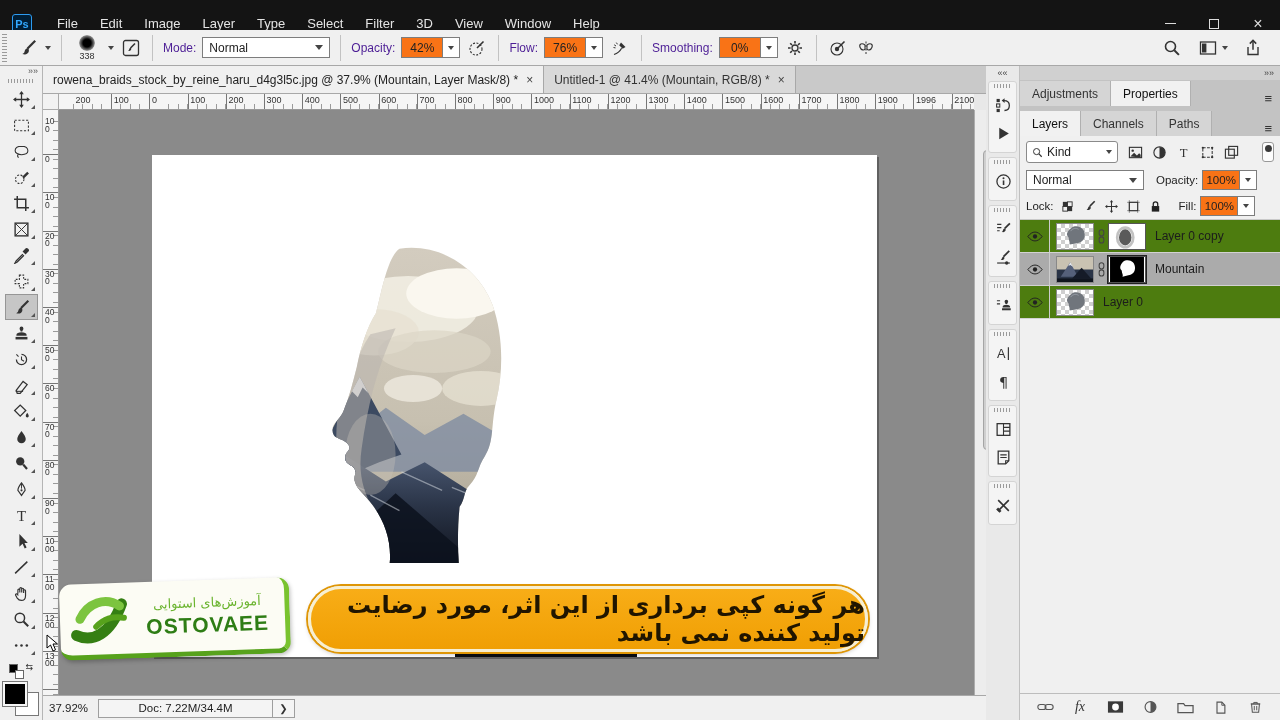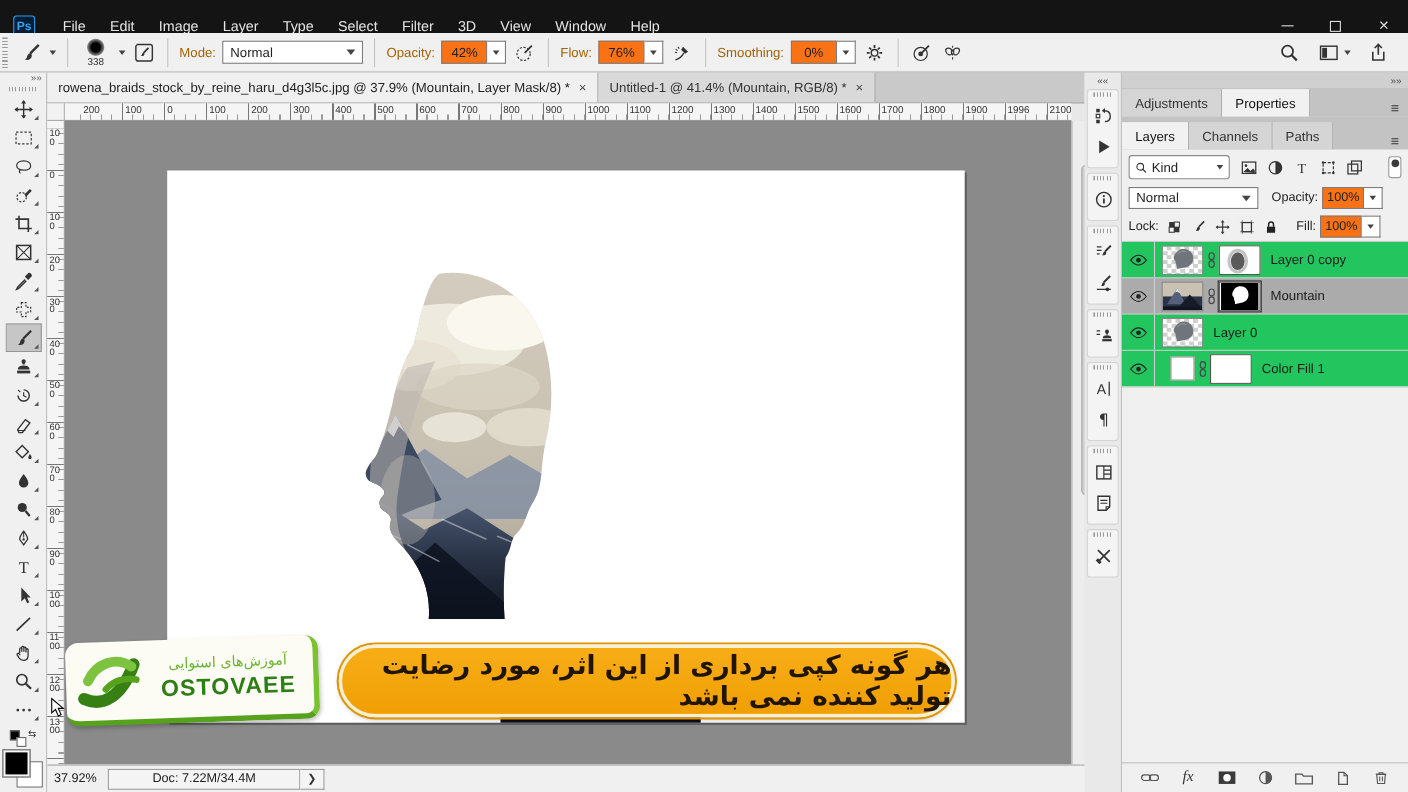--- a/index.html
+++ b/index.html
@@ -20,21 +20,21 @@
   .optionsbar { position:absolute; left:0; top:30px; width:1280px; height:36px; background:#f0f0f0; border-bottom:1px solid #a8a8a8; display:flex; align-items:center; gap:6px; padding-left:2px; }
   .grip-v { width:5px; height:28px; background:repeating-linear-gradient(#9a9a9a 0 1px, transparent 1px 3px); margin-right:4px; }
   .opt-sep { width:1px; height:26px; background:#c2c2c2; margin:0 4px; }
   .opt-icon { width:22px; height:22px; display:flex; align-items:center; justify-content:center; }
   .opt-icon svg { width:18px; height:18px; }
   .chev { width:0; height:0; border-left:4px solid transparent; border-right:4px solid transparent; border-top:5px solid #444; display:inline-block; }
   .chev.sm { border-left-width:3px; border-right-width:3px; border-top-width:4px; }
   .brush-preview { display:flex; flex-direction:column; align-items:center; width:30px; line-height:1; }
   .brush-dot { width:16px; height:16px; border-radius:50%; background:radial-gradient(circle,#000 35%, rgba(0,0,0,.45) 65%, transparent 75%); }
   .brush-num { font-size:9px; color:#333; margin-top:1px; }
-  .opt-label { font-size:12px; color:#a16207; }
+  .opt-label { font-size:12px; color:#4c1d95; }
   .dd { height:21px; background:#fff; border:1px solid #7d7d7d; display:flex; align-items:center; padding:0 6px; gap:6px; font-size:12px; }
   .dd .chev { margin-left:auto; }
   .val-box { height:21px; background:#f97316; border:1px solid #7d7d7d; display:flex; align-items:center; justify-content:center; font-size:12px; }
   .chev-box { height:21px; width:17px; background:#fff; border:1px solid #7d7d7d; border-left:none; display:flex; align-items:center; justify-content:center; }
   .opt-right { margin-left:auto; display:flex; align-items:center; gap:14px; padding-right:16px; }
 
   
   .toolcol { position:absolute; left:0; top:66px; width:43px; height:654px; background:#f0f0f0; border-right:1px solid #b5b5b5; }
   .toolcol-head { height:12px; display:flex; justify-content:flex-end; padding-right:4px; font-size:9px; color:#555; }
   .grip-h { height:4px; margin:1px 8px 3px; background:repeating-linear-gradient(90deg,#9a9a9a 0 1px, transparent 1px 3px); }
@@ -108,21 +108,21 @@
   .f-icon { width:20px; height:20px; display:flex; align-items:center; justify-content:center; }
   .f-icon svg { width:15px; height:15px; }
   .f-toggle { margin-left:auto; width:12px; height:20px; border:1px solid #999; border-radius:3px; background:#fdfdfd; position:relative; }
   .f-toggle::after { content:''; position:absolute; left:2px; top:2px; width:7px; height:7px; border-radius:50%; background:#3a3a3a; }
   .blend-row, .lock-row { display:flex; align-items:center; gap:4px; padding:3px 6px; }
   .blend-dd { width:118px; height:20px; }
   .small-label { font-size:11.5px; color:#222; }
   .lock-btn { width:19px; height:18px; display:flex; align-items:center; justify-content:center; }
   .lock-btn svg { width:13px; height:13px; }
   .layer-list { border-top:1px solid #c9c9c9; }
-  .layer-row { height:33px; display:flex; align-items:center; border-bottom:1px solid #d2d2d2; background:#22c55e; }
+  .layer-row { height:33px; display:flex; align-items:center; border-bottom:1px solid #d2d2d2; background:#4d7c0f; }
   .layer-row.selected { background:#ababab; }
   .eye-cell { width:30px; height:100%; display:flex; align-items:center; justify-content:center; border-right:1px solid #ccc; }
   .eye-cell svg { width:16px; height:11px; }
   .thumb { width:38px; height:27px; margin-left:6px; border:1px solid #888; background:#fff; position:relative; overflow:hidden; flex:0 0 auto; }
   .thumb.checker { background:repeating-conic-gradient(#cfcfcf 0 25%, #fff 0 50%) 0 0/8px 8px; }
   .thumb svg { position:absolute; inset:0; width:100%; height:100%; }
   .thumb.swatch { width:22px; height:22px; margin-left:14px; }
   .chain-cell { width:12px; display:flex; justify-content:center; margin:0 1px; flex:0 0 auto; }
   .chain-cell svg { width:7px; height:15px; }
   .mask { width:38px; height:27px; border:1px solid #555; background:#fff; position:relative; overflow:hidden; flex:0 0 auto; }
@@ -840,41 +840,20 @@
             </svg>
           </div>
           <div class="thumb checker">
             <svg viewBox="0 0 38 28">
               <path d="M17 3c7-2 13 2.5 13 9 0 5.5-3.5 8.5-8.5 9.5L13 23c1-3-1-4-1-7 0-2-2-2-2-4.5S13 5 17 3z" fill="#70757c"></path>
               <path d="M14 8c2-3 6-4 9-2" stroke="#9aa0a8" fill="none"></path>
             </svg>
           </div>
           <span class="layer-name">Layer 0</span>
         </div>
-        <div class="layer-row">
-          <div class="eye-cell">
-            <svg viewBox="0 0 18 12" fill="none">
-              <path d="M1 6c2.5-3.3 5.2-5 8-5s5.5 1.7 8 5c-2.5 3.3-5.2 5-8 5S3.5 9.3 1 6z" stroke="#222" stroke-width="1.1"></path>
-              <circle cx="9" cy="6" r="2.4" fill="#222"></circle>
-            </svg>
-          </div>
-          <div class="thumb swatch"></div>
-          <div class="chain-cell">
-            <svg viewBox="0 0 7 16" fill="none">
-              <rect x="1" y="0.8" width="5" height="6.6" rx="2.5" stroke="#444" stroke-width="1.1"></rect>
-              <rect x="1" y="8.4" width="5" height="6.6" rx="2.5" stroke="#444" stroke-width="1.1"></rect>
-            </svg>
-          </div>
-          <div class="mask">
-            <svg viewBox="0 0 38 28">
-              <rect width="38" height="28" fill="#fff"></rect>
-            </svg>
-          </div>
-          <span class="layer-name">Color Fill 1</span>
-        </div>
       </div>
     <div class="dock-footer" id="dockFooter">
         <div class="foot-btn">
           <svg viewBox="0 0 20 12" fill="none">
             <rect x="1" y="3" width="9.5" height="6" rx="3" stroke="#555" stroke-width="1.3"></rect>
             <rect x="9.5" y="3" width="9.5" height="6" rx="3" stroke="#555" stroke-width="1.3"></rect>
           </svg>
         </div>
         <div class="foot-btn">
           <span class="fx-glyph">fx</span>

